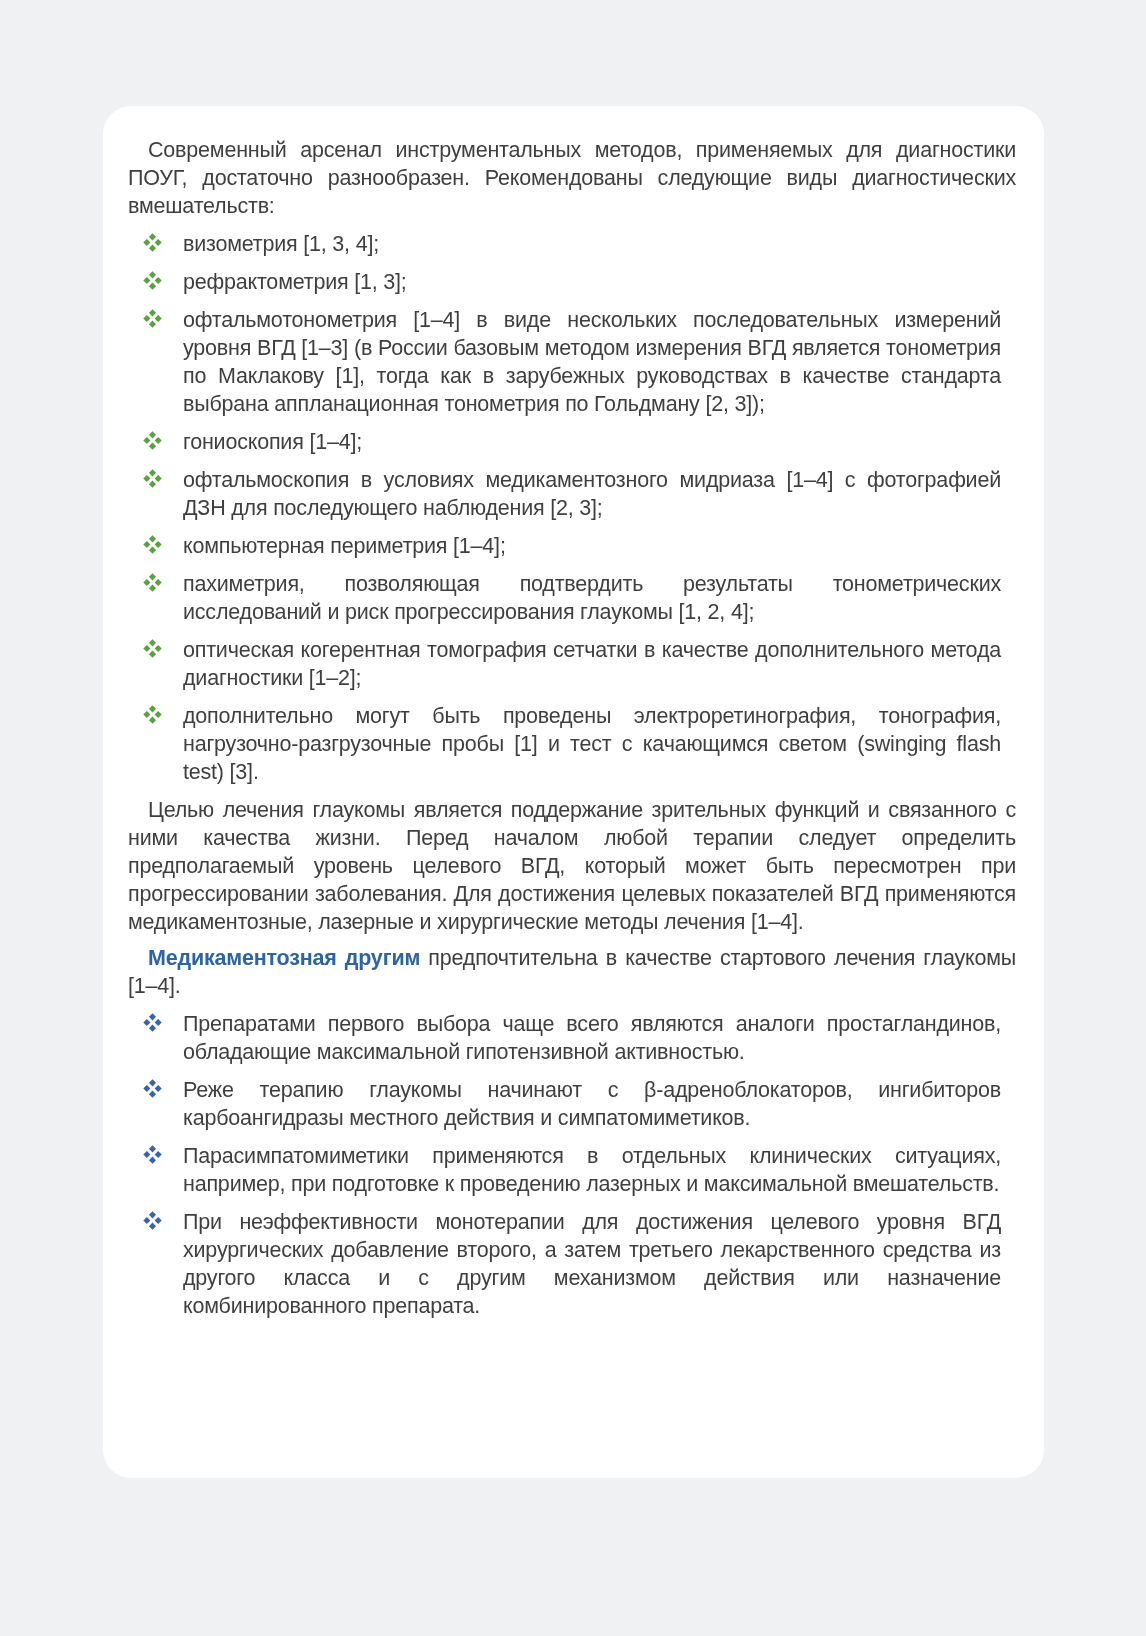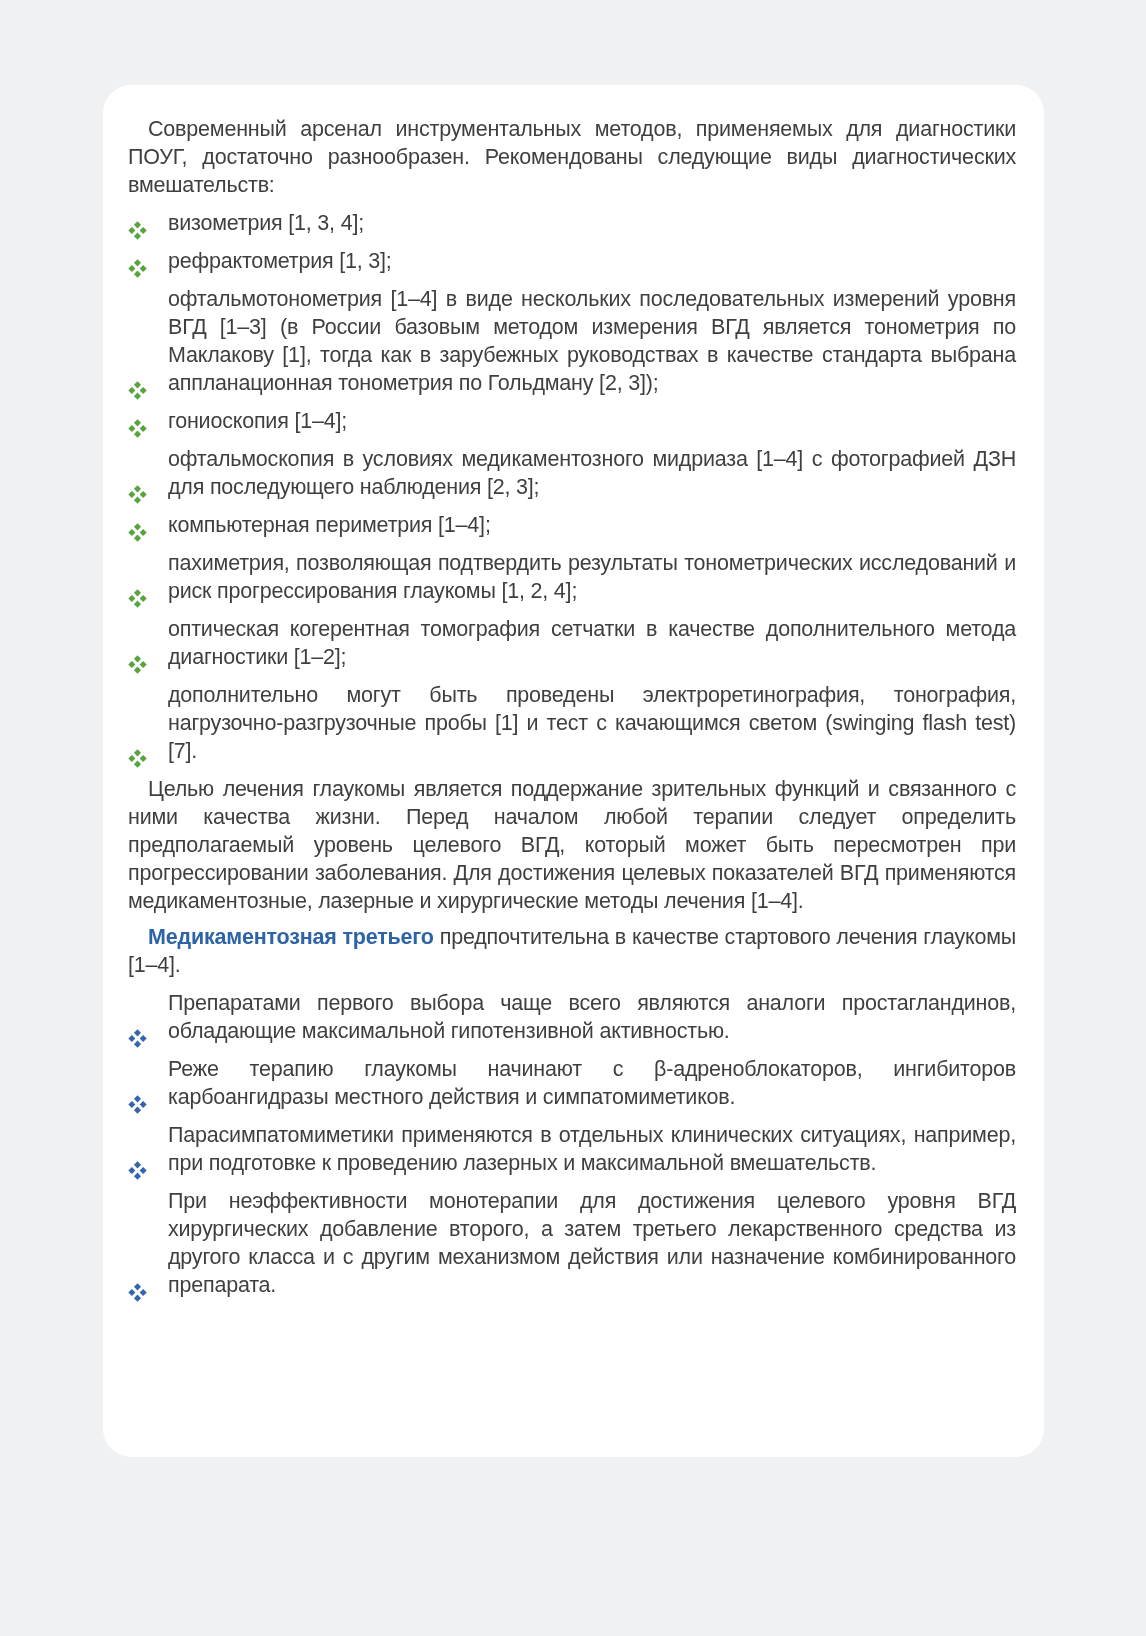--- a/index.html
+++ b/index.html
@@ -19,21 +19,21 @@
   }
   .page {
     position: relative;
     width: 1146px;
     height: 1636px;
     background: var(--bg);
   }
   .card {
     position: absolute;
     left: 103px;
-    top: 85px;
+    top: 106px;
     width: 941px;
     min-height: 1372px;
     background: var(--card-bg);
     border-radius: 28px;
     padding: 26px 28px 56px 25px;
     color: var(--text);
     font-size: 21.5px;
     line-height: 28px;
     letter-spacing: -0.2px;
   }
@@ -41,22 +41,22 @@
     text-align: justify;
     text-indent: 20px;
     margin: 4px 0 8px 0;
   }
   ul.dlist {
     list-style: none;
     margin: 2px 0 6px 0;
   }
   ul.dlist li {
     display: flex;
-    align-items: flex-end;
-    margin: 10px 0;
+    align-items: flex-start;
+    margin: 10px 15px;
   }
   .marker-box {
     flex: 0 0 40px;
     padding-top: 6px;
     padding-left: 3px;
   }
   .marker {
     width: 13px;
     height: 13px;
     transform: rotate(45deg);
@@ -176,27 +176,27 @@
       </li>
       <li>
         <span class="marker-box green">
             <span class="marker">
               <i></i>
               <i></i>
               <i></i>
               <i></i>
             </span>
           </span>
-        <span class="item-text">дополнительно могут быть проведены электроретинография, тонография, нагрузочно-разгрузочные пробы [1] и тест с качающимся светом (swinging flash test) [7].</span>
+        <span class="item-text">дополнительно могут быть проведены электроретинография, тонография, нагрузочно-разгрузочные пробы [1] и тест с качающимся светом (swinging flash test) [3].</span>
       </li>
     </ul>
 
     <p class="para">Целью лечения глаукомы является поддержание зрительных функций и связанного с ними качества жизни. Перед началом любой терапии следует определить предполагаемый уровень целевого ВГД, который может быть пересмотрен при прогрессировании заболевания. Для достижения целевых показателей ВГД применяются медикаментозные, лазерные и хирургические методы лечения [1–4].</p>
 
-    <p class="para"><span class="heading-inline">Медикаментозная третьего</span><span> предпочтительна в качестве стартового лечения глаукомы [1–4].</span></p>
+    <p class="para"><span class="heading-inline">Медикаментозная другим</span><span> предпочтительна в качестве стартового лечения глаукомы [1–4].</span></p>
 
     <ul class="dlist">
       <li>
         <span class="marker-box blue">
             <span class="marker">
               <i></i>
               <i></i>
               <i></i>
               <i></i>
             </span>

